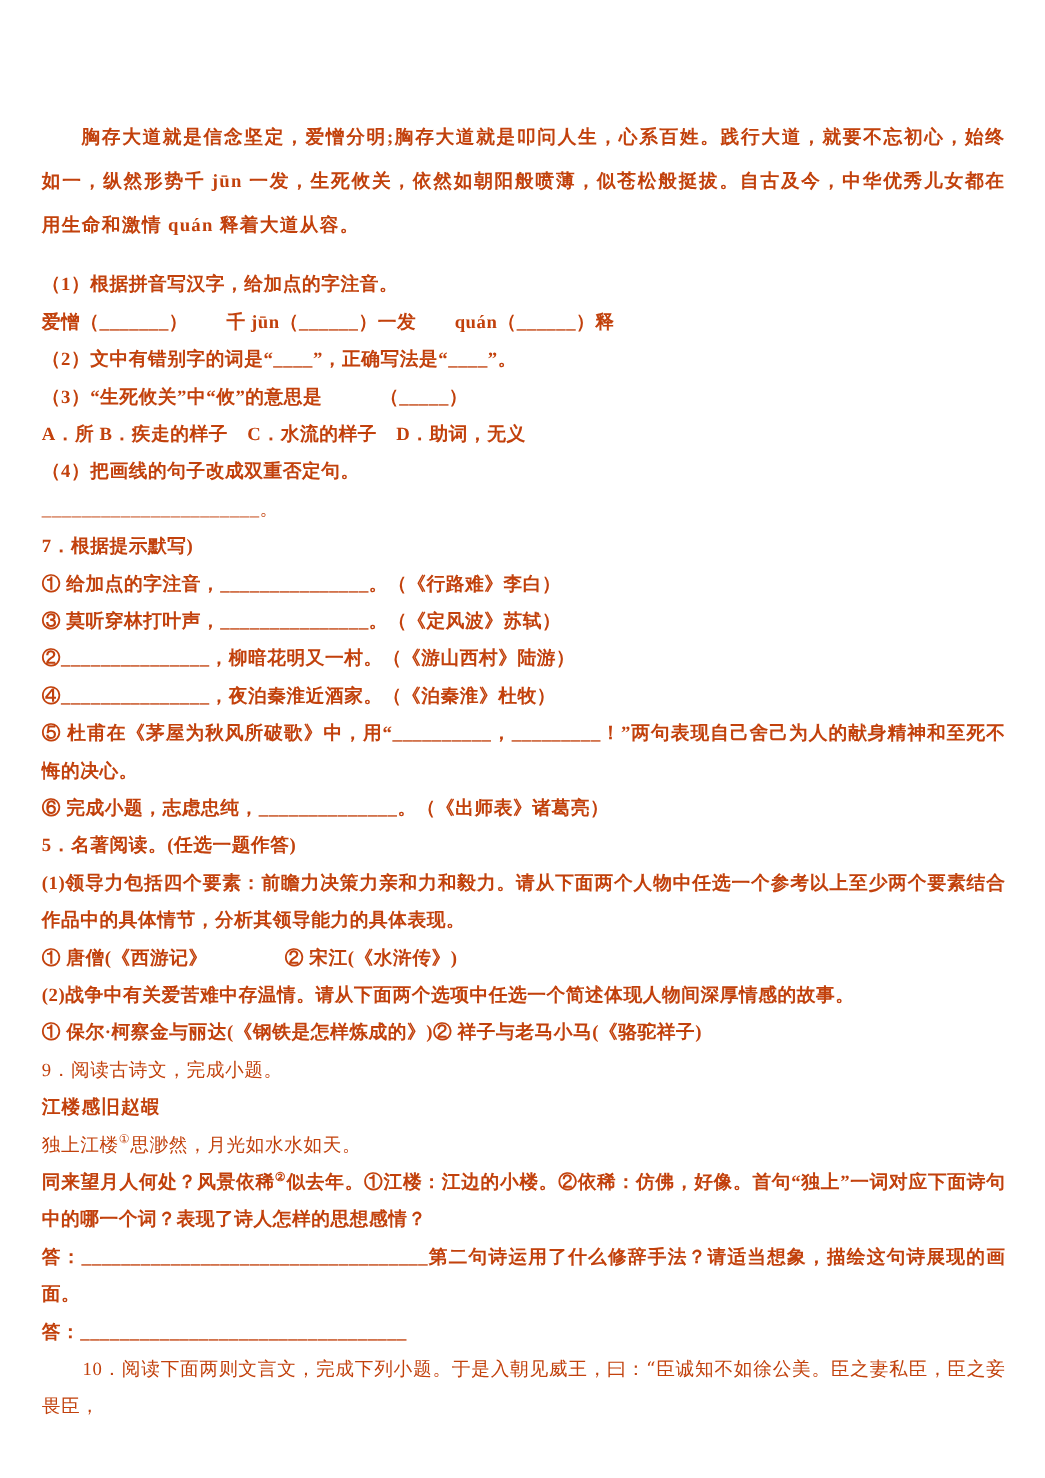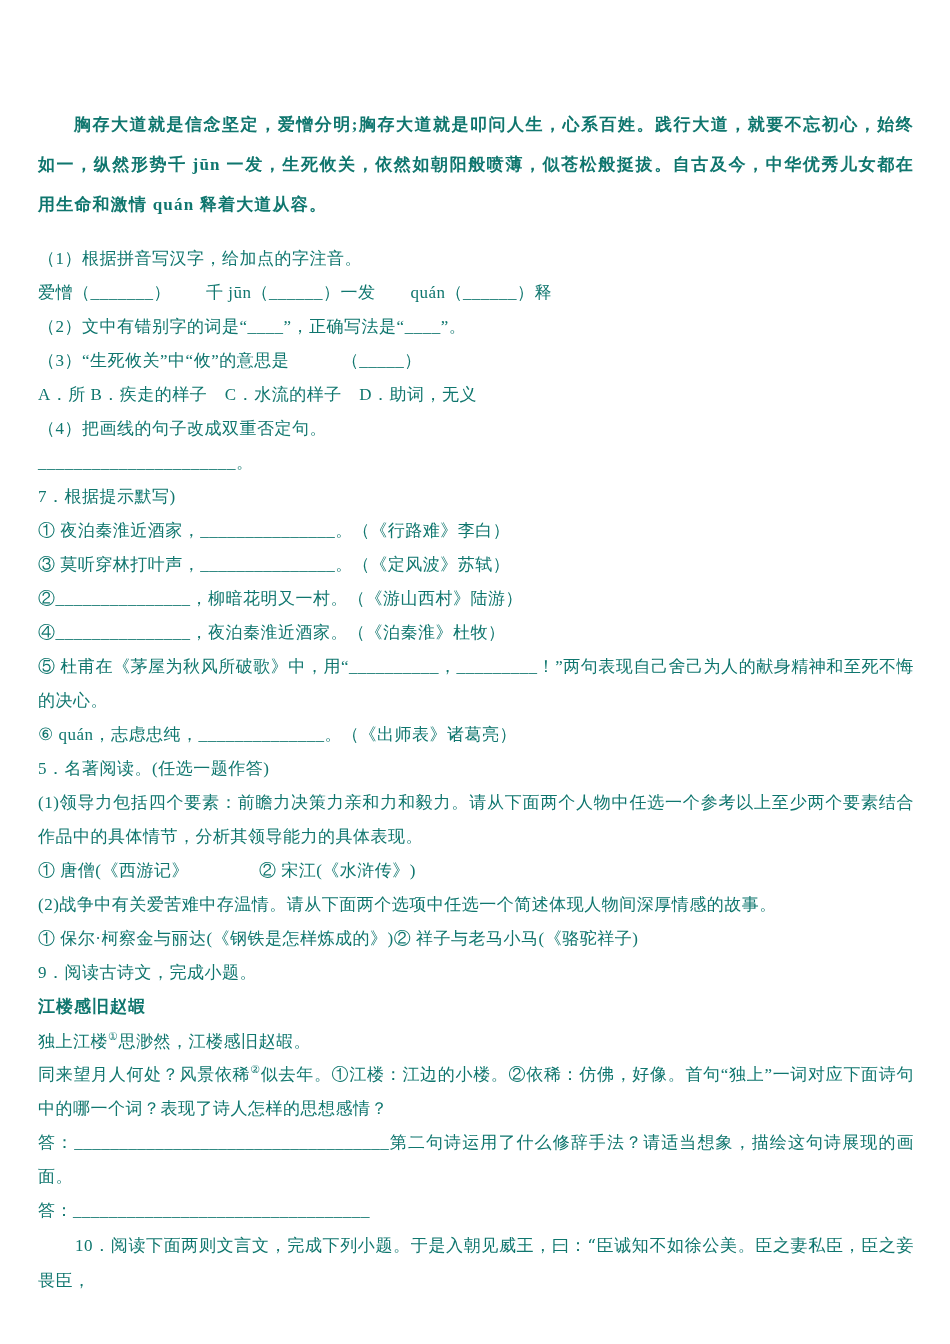--- a/index.html
+++ b/index.html
@@ -2,33 +2,33 @@
 <html><head>
 <meta charset="utf-8">
 <style>
   html,body{margin:0;padding:0;background:#ffffff;}
   body{width:950px;height:1344px;overflow:hidden;}
   .page{
     box-sizing:border-box;
     width:950px;height:1344px;
     padding:88px 36px 0 38px;
     font-family:"Liberation Serif", serif;
-    color:#0f766e;
+    color:#c2410c;
     font-size:17px;
     letter-spacing:0.5px;
   }
   p.line{margin:0;line-height:34px;text-align:justify;}
   p.intro{
     line-height:40px;
     text-indent:36px;
     font-weight:bold;
     letter-spacing:1.2px;
     text-align:justify;
   }
-  .b{font-weight:normal;}
+  .b{font-weight:bold;}
   .kai{font-family:"DejaVu Serif", serif;}
   .poem-title{font-size:17px;font-weight:bold;letter-spacing:1px;}
   .indent10{text-indent:37px;}
   sup{font-size:11px;line-height:0;}
 </style>
 </head>
 <body>
 
 <div class="page">
 
@@ -36,38 +36,38 @@
 
   <p class="line b">（1）根据拼音写汉字，给加点的字注音。</p>
   <p class="line b">爱憎（_______）　　千 jūn（______）一发　　quán（______）释</p>
   <p class="line b">（2）文中有错别字的词是“____”，正确写法是“____”。</p>
   <p class="line b">（3）“生死攸关”中“攸”的意思是　　　（_____）</p>
   <p class="line b">A．所 B．疾走的样子　C．水流的样子　D．助词，无义</p>
   <p class="line b">（4）把画线的句子改成双重否定句。</p>
   <p class="line">______________________。</p>
 
   <p class="line b">7．根据提示默写)</p>
-  <p class="line b">① 夜泊秦淮近酒家，_______________。（《行路难》李白）</p>
+  <p class="line b">① 给加点的字注音，_______________。（《行路难》李白）</p>
   <p class="line b">③ 莫听穿林打叶声，_______________。（《定风波》苏轼）</p>
   <p class="line b">②_______________，柳暗花明又一村。（《游山西村》陆游）</p>
   <p class="line b">④_______________，夜泊秦淮近酒家。（《泊秦淮》杜牧）</p>
   <p class="line b">⑤ 杜甫在《茅屋为秋风所破歌》中，用“__________，_________！”两句表现自己舍己为人的献身精神和至死不悔的决心。</p>
-  <p class="line b">⑥ quán，志虑忠纯，______________。（《出师表》诸葛亮）</p>
+  <p class="line b">⑥ 完成小题，志虑忠纯，______________。（《出师表》诸葛亮）</p>
 
   <p class="line b">5．名著阅读。(任选一题作答)</p>
   <p class="line b">(1)领导力包括四个要素：前瞻力决策力亲和力和毅力。请从下面两个人物中任选一个参考以上至少两个要素结合作品中的具体情节，分析其领导能力的具体表现。</p>
   <p class="line b">① 唐僧(《西游记》　　　　② 宋江(《水浒传》)</p>
   <p class="line b">(2)战争中有关爱苦难中存温情。请从下面两个选项中任选一个简述体现人物间深厚情感的故事。</p>
   <p class="line b">① 保尔·柯察金与丽达(《钢铁是怎样炼成的》)② 祥子与老马小马(《骆驼祥子)</p>
 
   <p class="line">9．阅读古诗文，完成小题。</p>
 
   <p class="line poem-title">江楼感旧赵嘏</p>
 
-  <p class="line kai"><span>独上江楼</span><sup>①</sup><span>思渺然，江楼感旧赵嘏。</span></p>
+  <p class="line kai"><span>独上江楼</span><sup>①</sup><span>思渺然，月光如水水如天。</span></p>
 
   <p class="line b"><span>同来望月人何处？风景依稀</span><sup>②</sup><span>似去年。①江楼：江边的小楼。②依稀：仿佛，好像。首句“独上”一词对应下面诗句中的哪一个词？表现了诗人怎样的思想感情？</span></p>
 
   <p class="line b"><span>答：</span><span>___________________________________</span><span>第二句诗运用了什么修辞手法？请适当想象，描绘这句诗展现的画面。</span></p>
 
   <p class="line b"><span>答：</span><span>_________________________________</span></p>
 
   <p class="line indent10"><span>10．阅读下面两则文言文，完成下列小题。</span><span class="kai">于是入朝见威王，曰：“臣诚知不如徐公美。臣之妻私臣，臣之妾畏臣，</span></p>
 
 </div>

